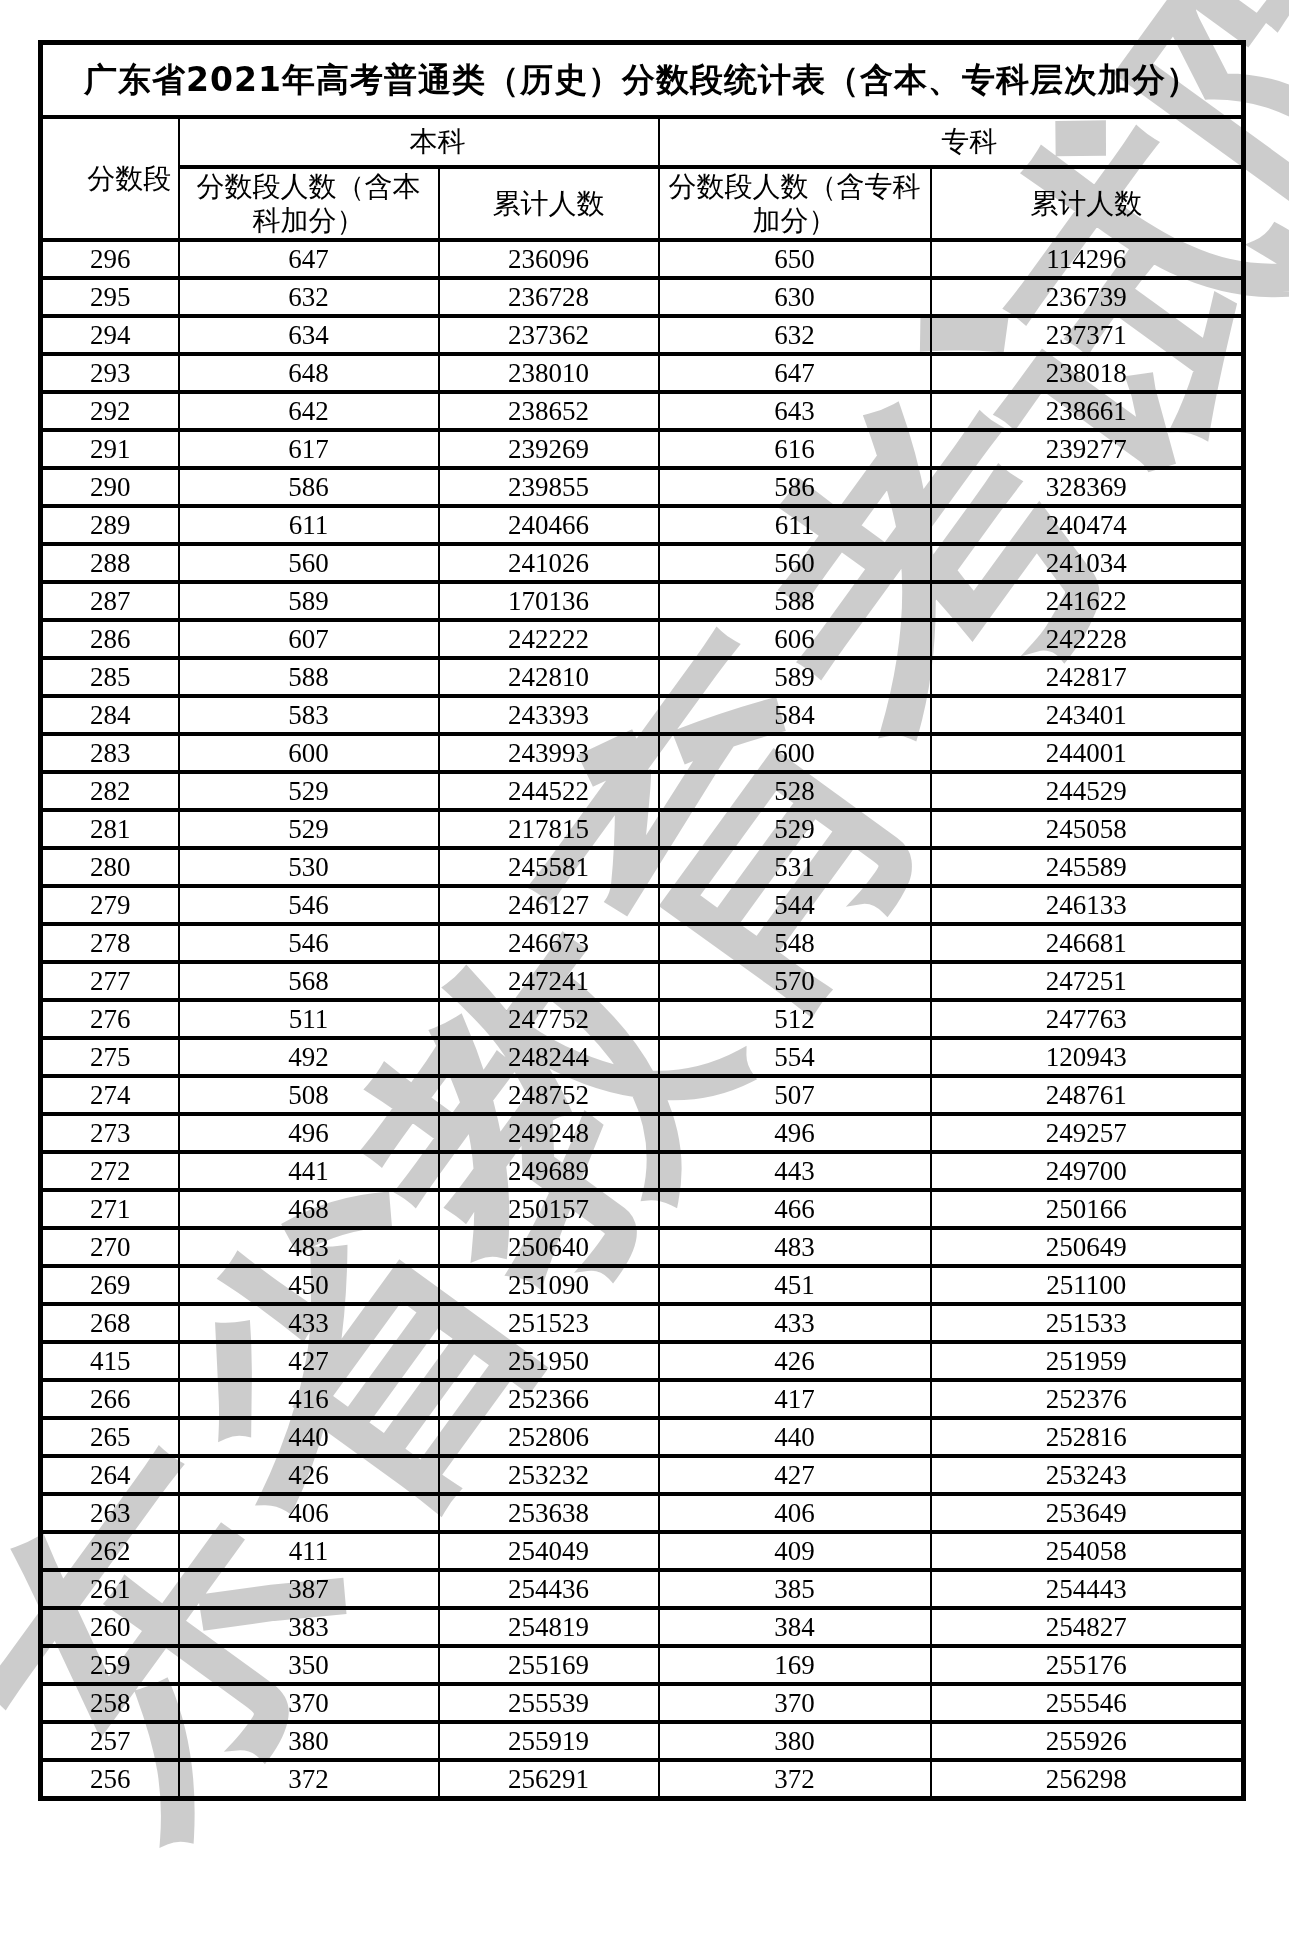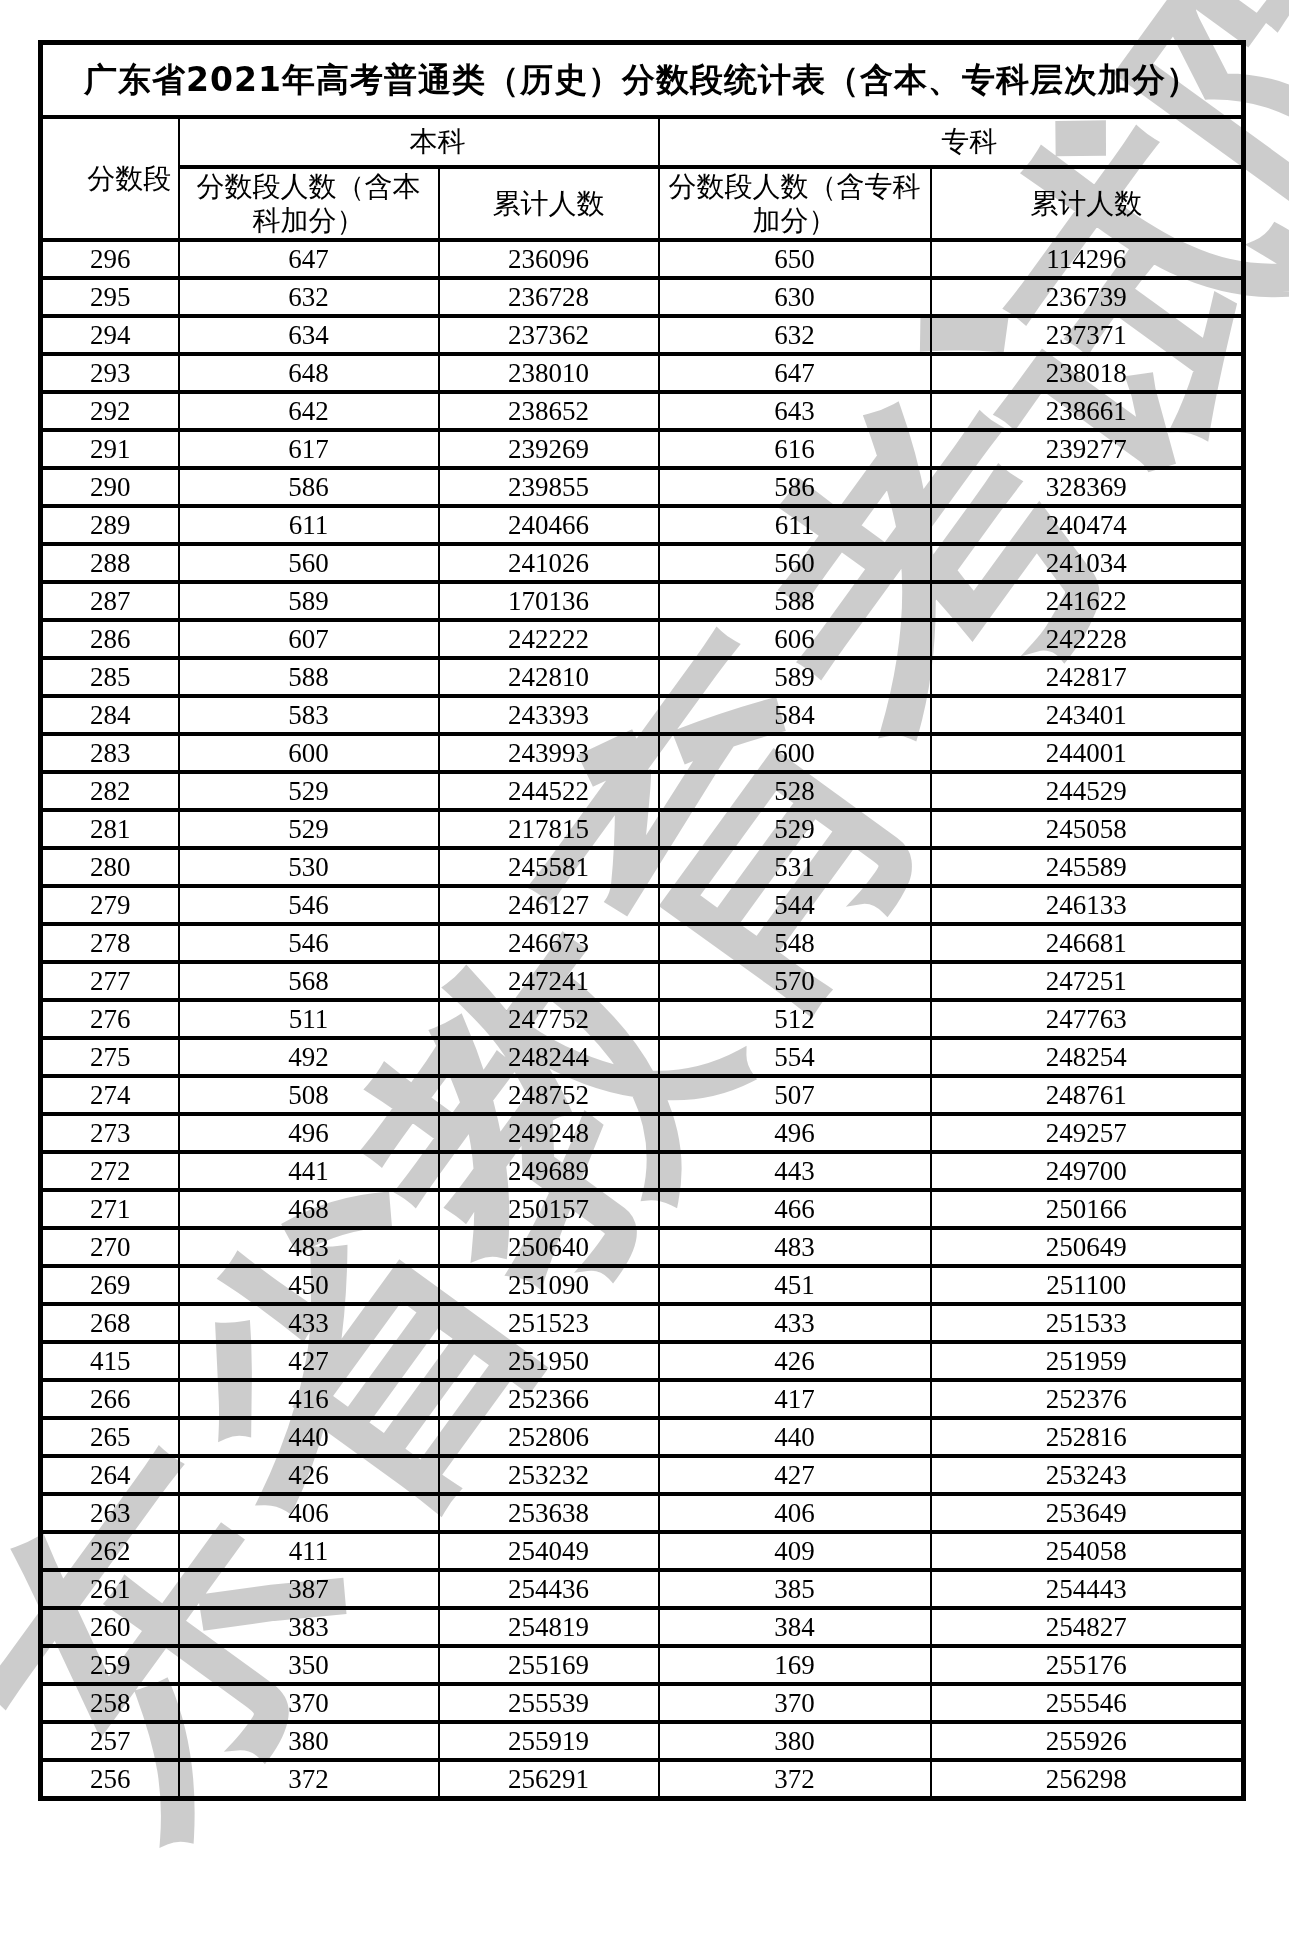--- a/index.html
+++ b/index.html
@@ -260,21 +260,21 @@
           <td>511</td>
           <td>247752</td>
           <td>512</td>
           <td>247763</td>
         </tr>
         <tr>
           <td>275</td>
           <td>492</td>
           <td>248244</td>
           <td>554</td>
-          <td>248254</td>
+          <td>120943</td>
         </tr>
         <tr>
           <td>274</td>
           <td>508</td>
           <td>248752</td>
           <td>507</td>
           <td>248761</td>
         </tr>
         <tr>
           <td>273</td>

